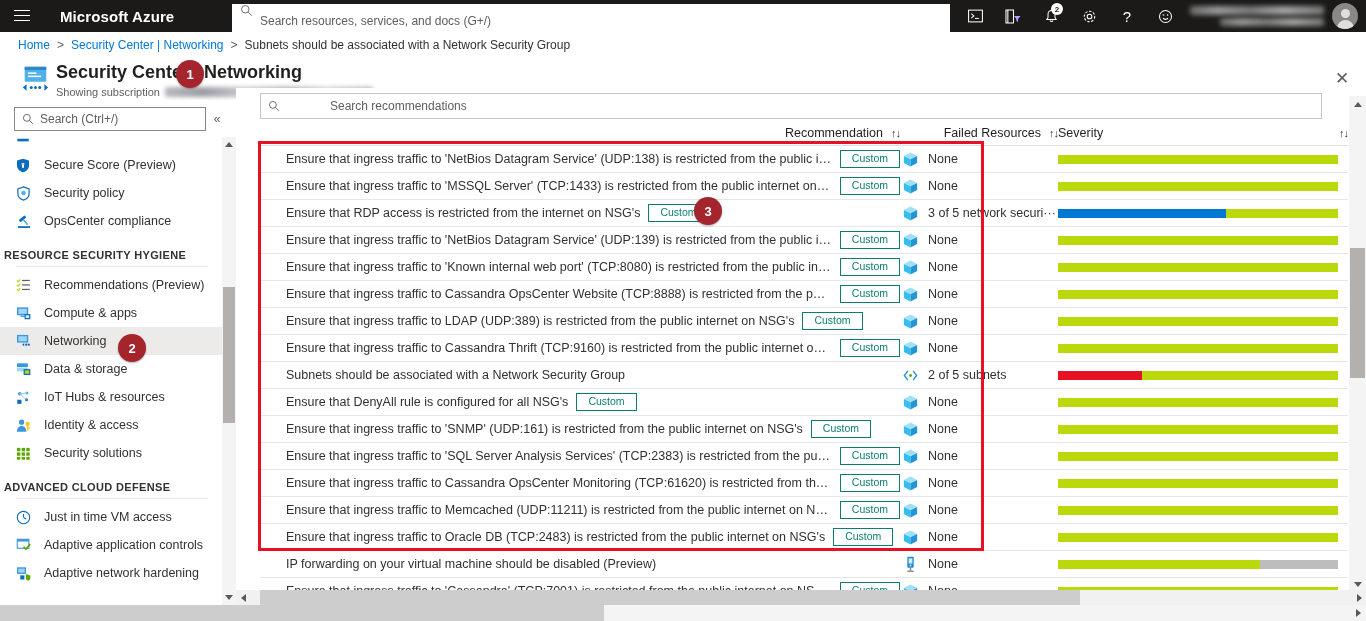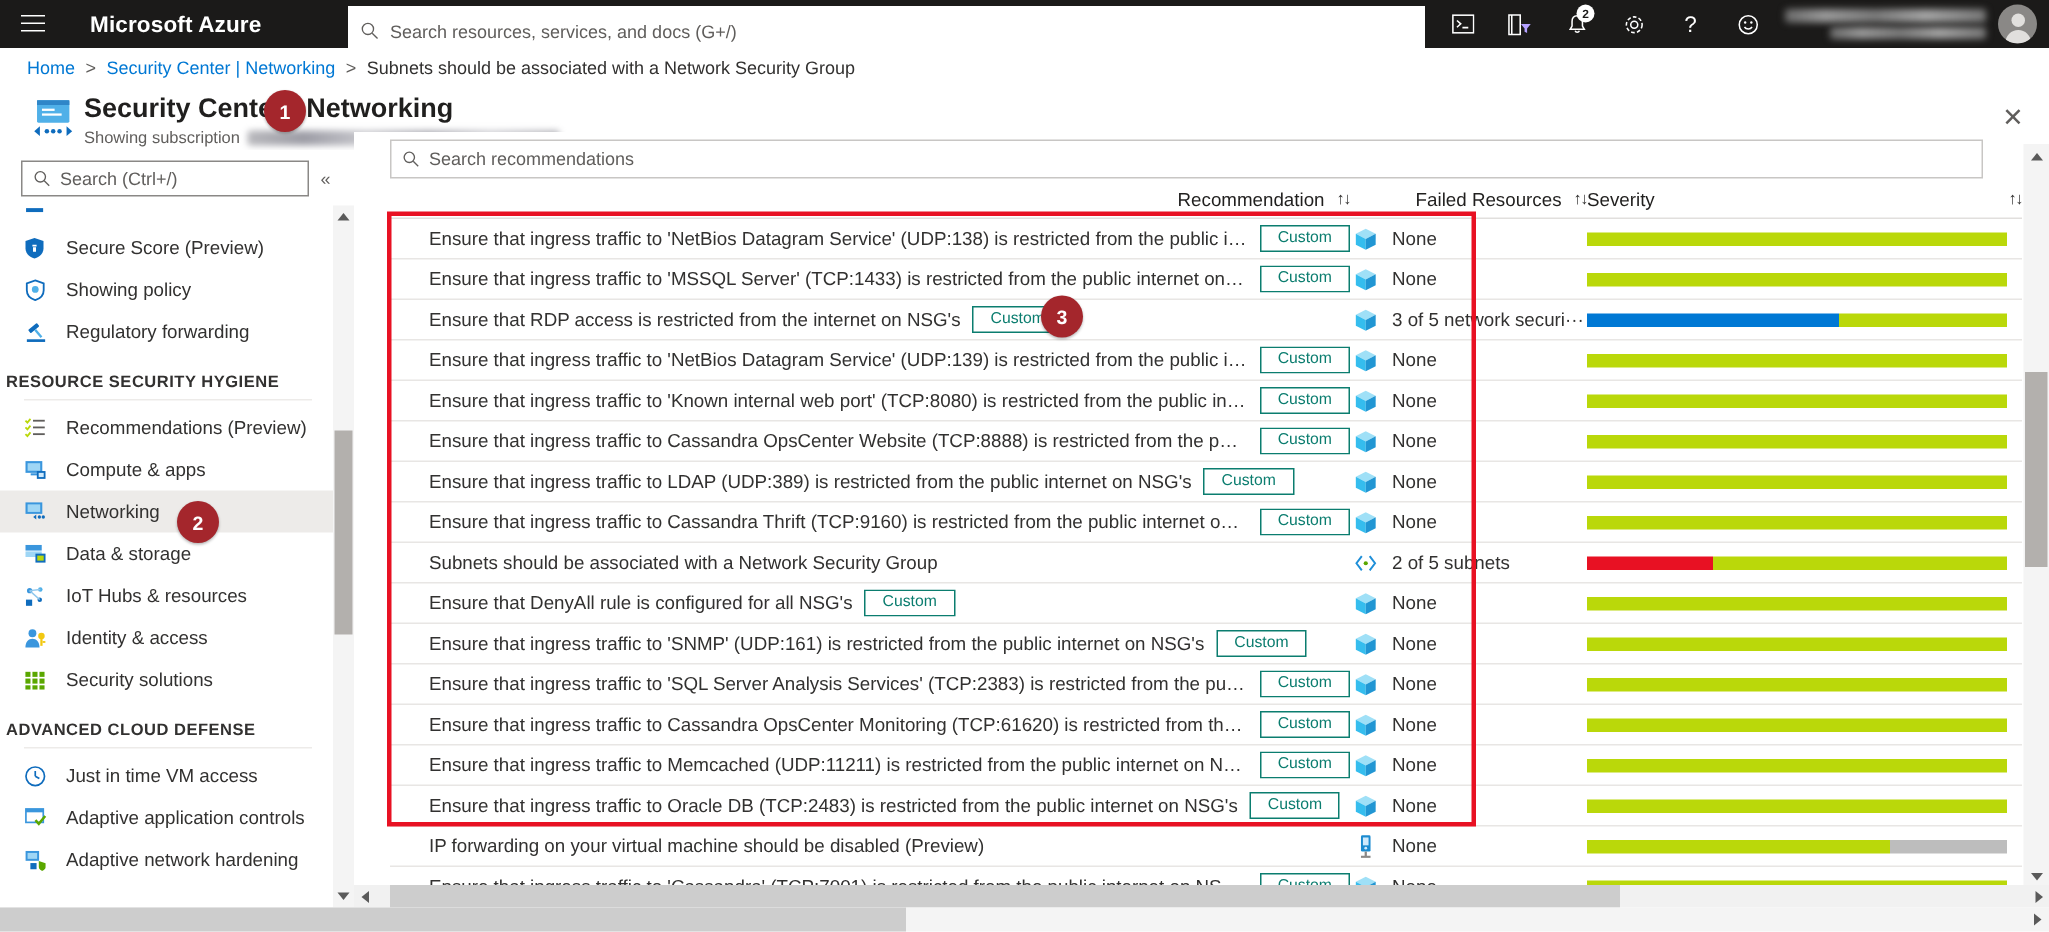--- a/index.html
+++ b/index.html
@@ -27,21 +27,21 @@
   #hamburger span::before { top: 0; }
   #hamburger span i { top: 5px; display:block; }
   #hamburger span::after { top: 10px; }
 
   #brand {
     color: #fff; font-size: 15px; font-weight: bold; letter-spacing: .1px;
     margin-left: 16px; white-space: nowrap; cursor: pointer;
   }
   #globalsearch {
     position: absolute; left: 232px; top: 4px; width: 718px; height: 33px;
-    background: #fff; display: flex; align-items: center; padding: 0 8px;
+    background: #fff; display: flex; padding: 0 8px;
   }
   #globalsearch .mag { margin-right: 7px; flex: none; }
   #globalsearch input {
     border: none; outline: none; width: 100%; font-size: 12px;
     color: #323130; font-family: "Liberation Sans", sans-serif; background: transparent;
   }
   #globalsearch input::placeholder { color: #605e5c; }
 
   .topicons { position: absolute; right: 0; top: 0; height: 32px; display: flex; align-items: center; }
   .topicon {
@@ -140,21 +140,21 @@
   .tri { width: 0; height: 0; }
   .tri.up { border-left: 4px solid transparent; border-right: 4px solid transparent; border-bottom: 5px solid #5a5a5a; }
   .tri.down { border-left: 4px solid transparent; border-right: 4px solid transparent; border-top: 5px solid #5a5a5a; }
   .tri.left { border-top: 4px solid transparent; border-bottom: 4px solid transparent; border-right: 5px solid #5a5a5a; }
   .tri.right { border-top: 4px solid transparent; border-bottom: 4px solid transparent; border-left: 5px solid #5a5a5a; }
 
   
   #main { position: absolute; left: 236px; top: 88px; width: 1130px; height: 517px; background: #fff; }
   #recsearch {
     position: absolute; left: 24px; top: 5px; width: 1062px; height: 26px;
-    border: 1px solid #c8c6c4; display: flex; align-items: center; padding: 0 7px; background: #fff;
+    border: 1px solid #c8c6c4; display: flex; align-items: center; padding: 0 7px; background: #fff; gap: 44px;
   }
   #recsearch input {
     border: none; outline: none; width: 100%; font-size: 12px; color: #323130;
     font-family: "Liberation Sans", sans-serif; background: transparent;
   }
   #recsearch input::placeholder { color: #605e5c; }
 
   #tblhead {
     position: absolute; left: 24px; top: 32px; width: 1088px; height: 26px;
     border-bottom: 1px solid #e1dfdd; display: flex; align-items: center;
@@ -347,34 +347,34 @@
       <span>Secure Score (Preview)</span>
     </div>
 
     <div class="navitem">
       <span class="ic">
         <svg width="15" height="15" viewBox="0 0 16 16">
             <path d="M8 1 L14 3.2 V8 C14 11.6 11.3 14 8 15 C4.7 14 2 11.6 2 8 V3.2 z" fill="none" stroke="#0f6cbd" stroke-width="1.3"></path>
             <circle cx="8" cy="7.4" r="2.4" fill="#50b0e8"></circle>
           </svg>
       </span>
-      <span>Showing policy</span>
+      <span>Security policy</span>
     </div>
 
     <div class="navitem">
       <span class="ic">
         <svg width="16" height="15" viewBox="0 0 16 16">
             <rect x="1.5" y="13" width="13" height="1.9" fill="#0f6cbd"></rect>
             <g transform="rotate(-40 8 7)">
               <rect x="4" y="3" width="8" height="3" rx=".6" fill="#0f6cbd"></rect>
               <rect x="7.2" y="6" width="1.7" height="7" fill="#50b0e8"></rect>
             </g>
           </svg>
       </span>
-      <span>Regulatory forwarding</span>
+      <span>OpsCenter compliance</span>
     </div>
 
     <div class="navsection">RESOURCE SECURITY HYGIENE</div>
     <div class="navrule"></div>
 
     <div class="navitem">
       <span class="ic">
         <svg width="15" height="14" viewBox="0 0 16 15">
             <path d="M1 2.6 L2.4 4 L4.6 1.4" fill="none" stroke="#bad80a" stroke-width="1.3"></path>
             <path d="M1 7.4 L2.4 8.8 L4.6 6.2" fill="none" stroke="#bad80a" stroke-width="1.3"></path>

